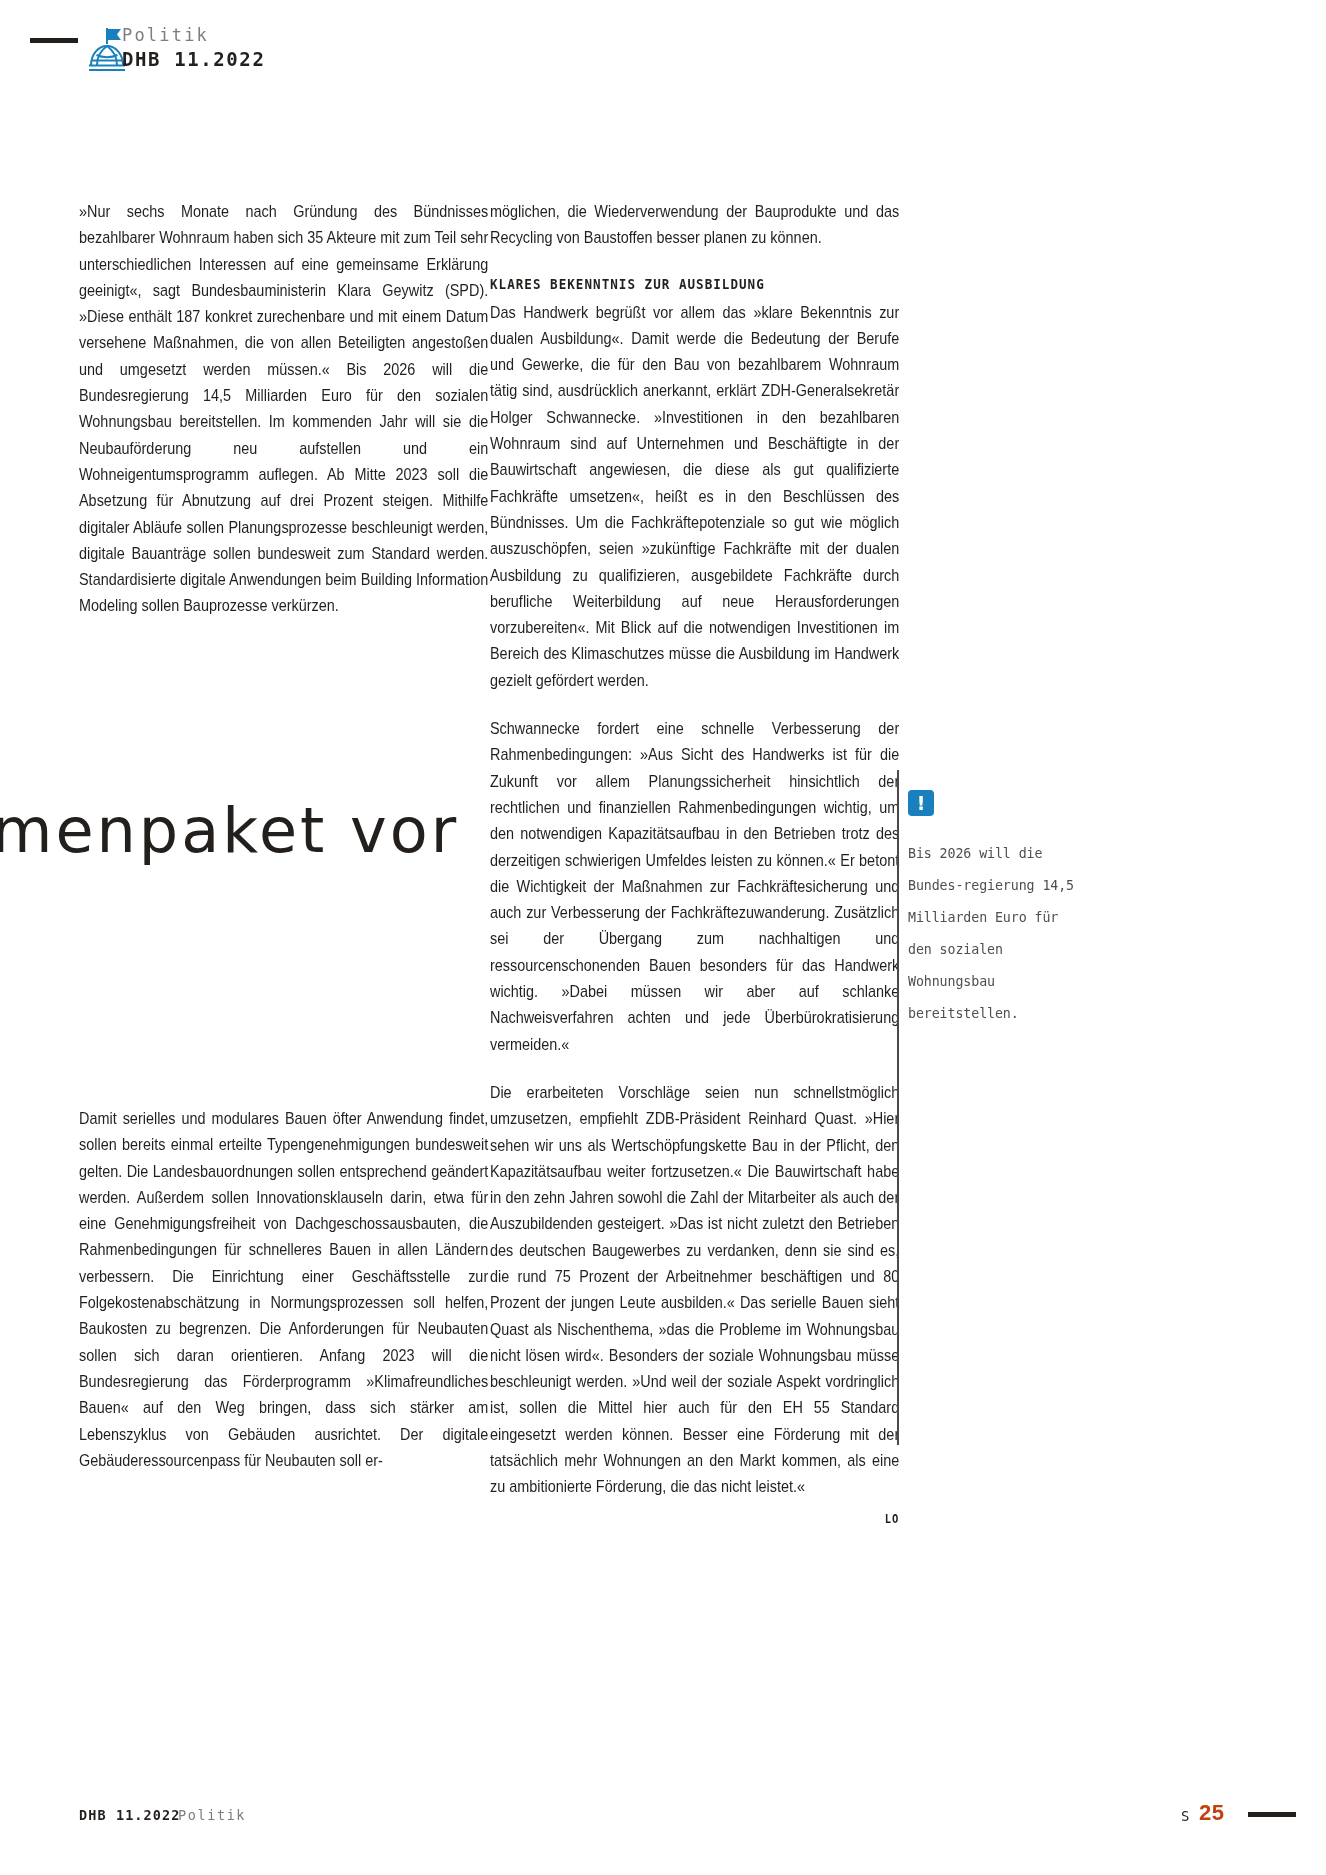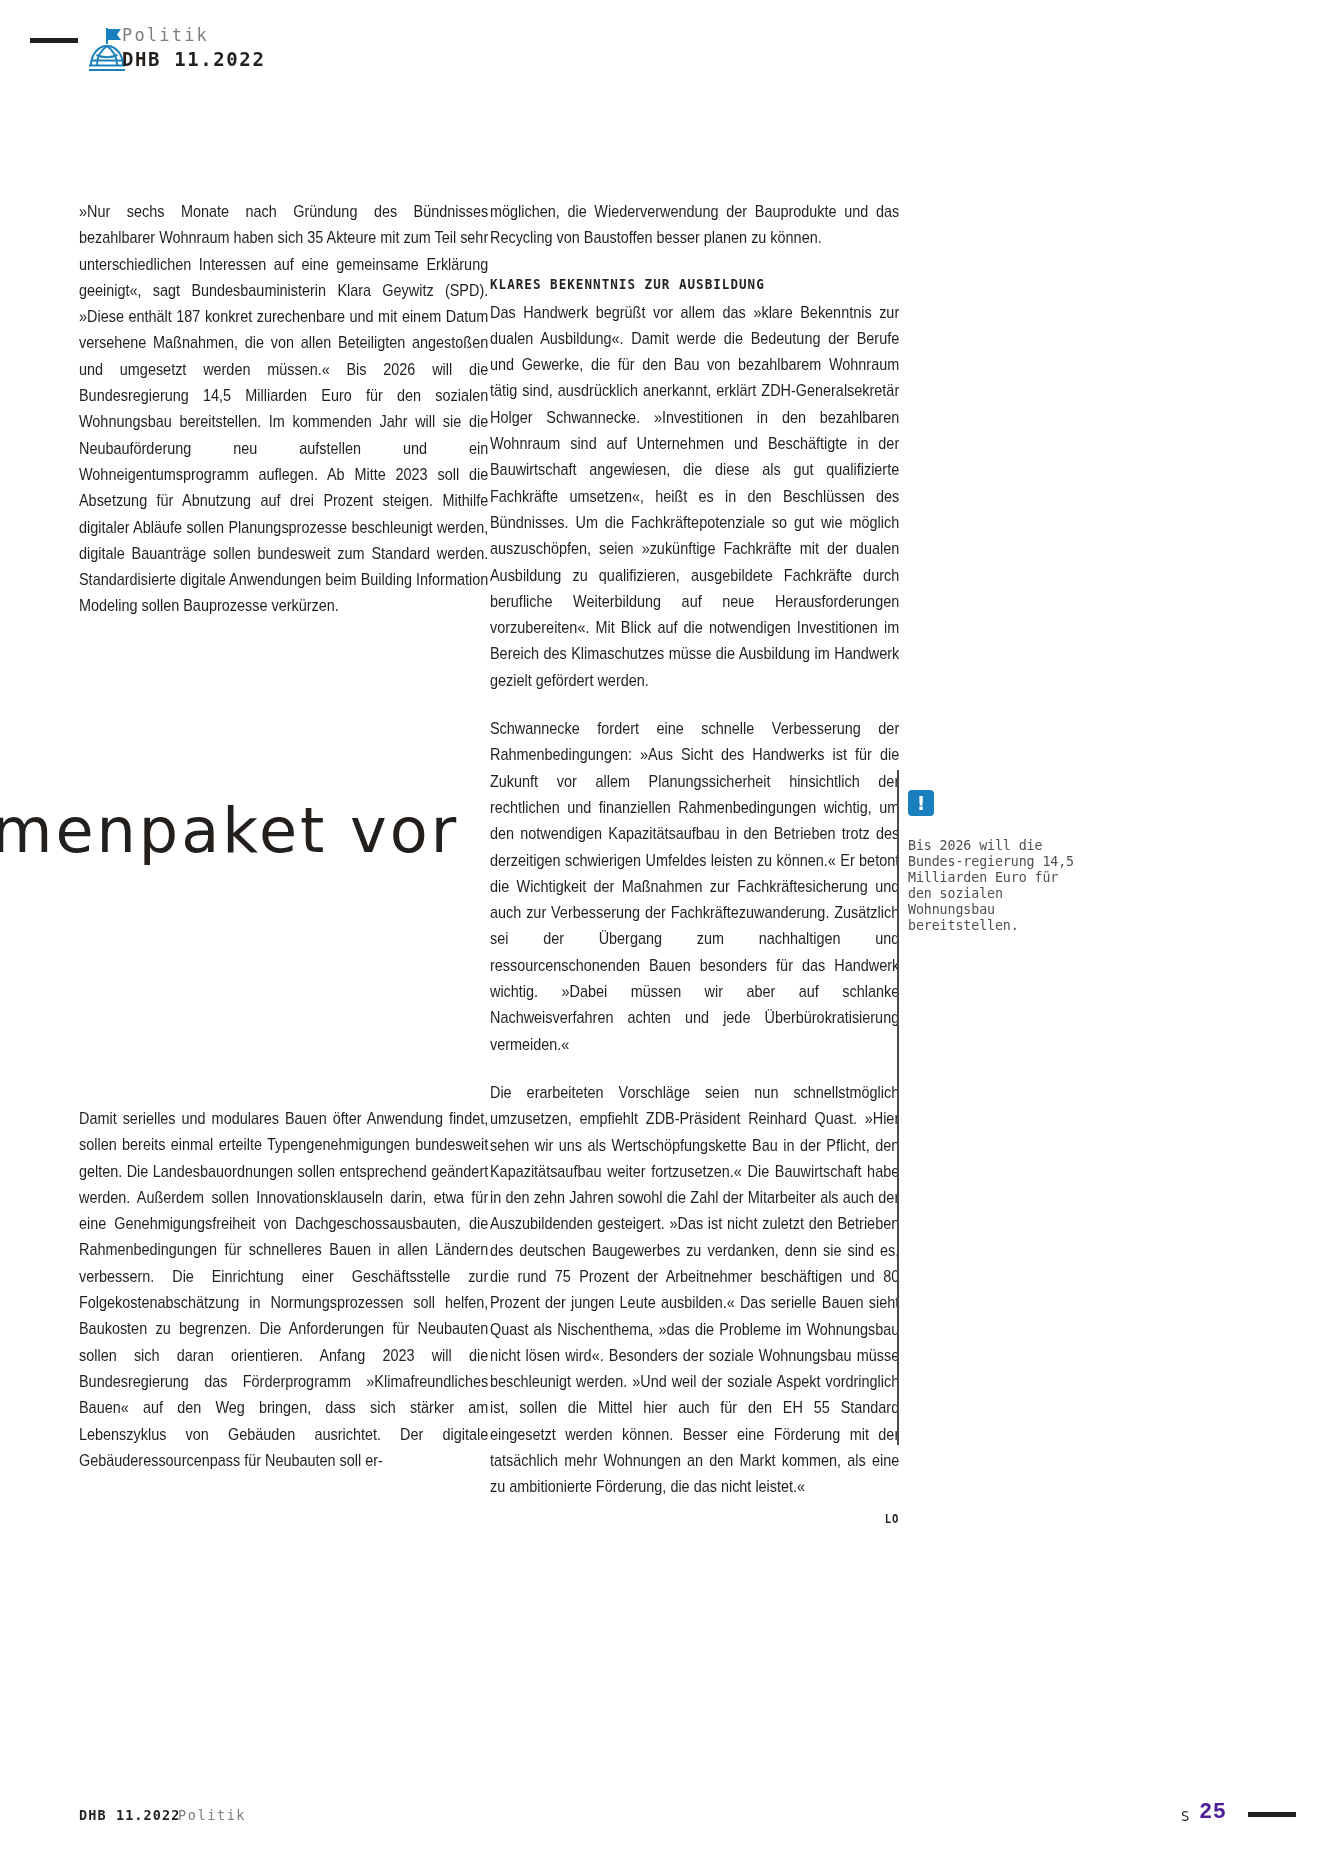--- a/index.html
+++ b/index.html
@@ -89,21 +89,21 @@
     position:relative;margin-bottom:22px;
   }
   #sidebar-badge .bang{
     position:absolute;left:0;top:0;width:26px;height:26px;
     color:#ffffff;font-family:"DejaVu Sans", sans-serif;
     font-size:19px;font-weight:700;line-height:26px;text-align:center;
   }
   #sidebar-text{
     font-family:"DejaVu Sans Mono", monospace;
     font-size:13.3px;
-    line-height:16px;
+    line-height:32px;
     color:#4f4f4f;
     letter-spacing:-0.1px;
   }
 
   
   #footer{position:absolute;left:0;top:1795px;width:1326px;height:60px;}
   #footer-issue{
     position:absolute;left:79px;top:12px;
     font-family:"DejaVu Sans Mono", monospace;
     font-size:13.5px;font-weight:700;letter-spacing:1.1px;color:#231f1d;
@@ -113,22 +113,22 @@
     font-family:"DejaVu Sans Mono", monospace;
     font-size:13.5px;letter-spacing:1.6px;color:#7d7d7d;
   }
   #footer-page-s{
     position:absolute;left:1181px;top:13px;
     font-family:"DejaVu Sans Mono", monospace;
     font-size:14px;color:#231f1d;
   }
   #footer-page-num{
     position:absolute;left:1199px;top:5px;
-    font-family:Liberation Mono, monospace;
-    font-size:22px;font-weight:700;letter-spacing:0.5px;color:#4c1d95;
+    font-family:Liberation Sans, sans-serif;
+    font-size:22px;font-weight:700;letter-spacing:0.5px;color:#c2410c;
   }
   #footer-rule{
     position:absolute;left:1248px;top:17px;width:48px;height:5px;background:#231f1d;
   }
 </style>
 </head>
 <body>
 
 <div id="header">
 

